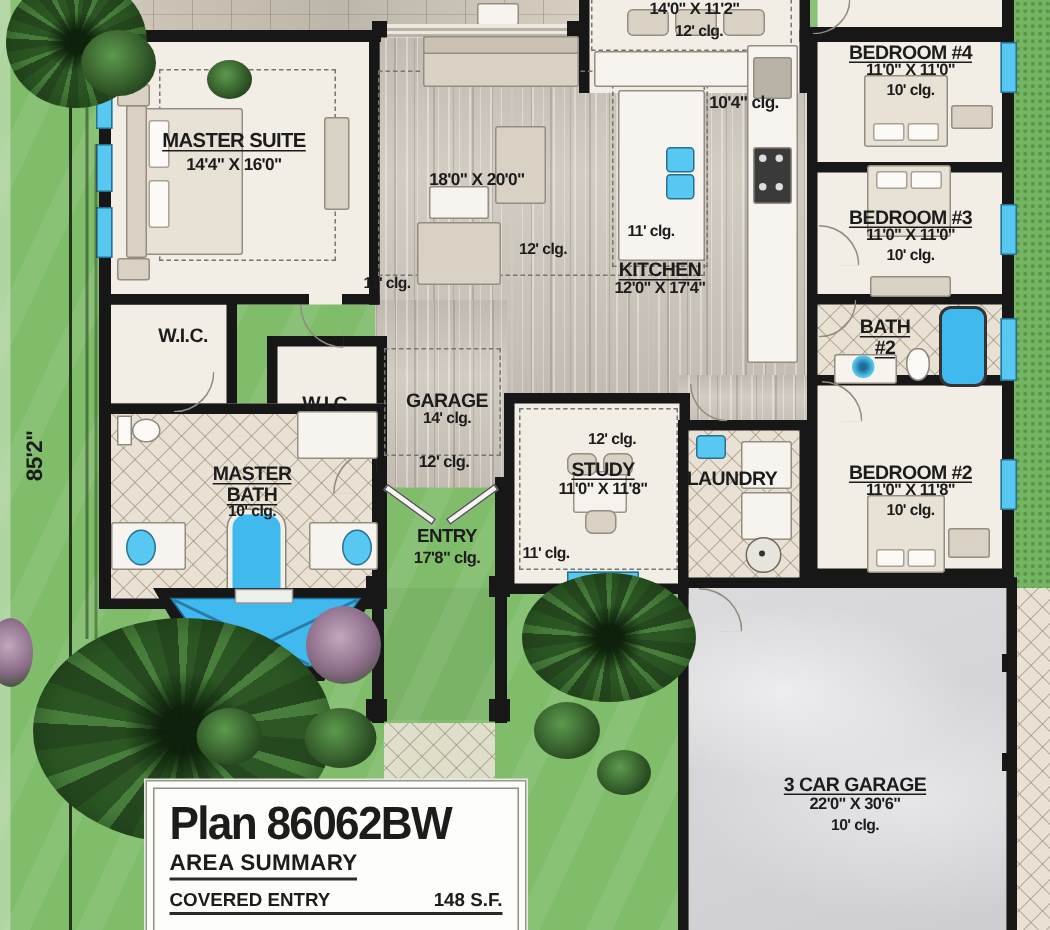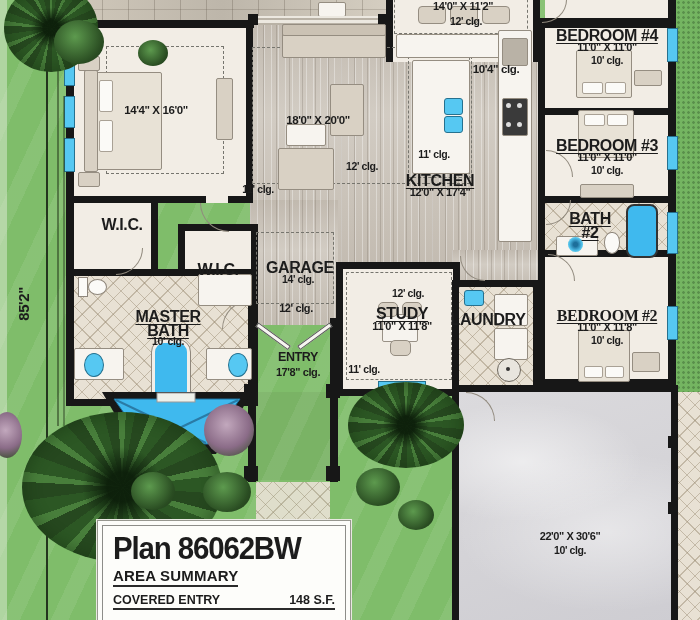--- a/index.html
+++ b/index.html
@@ -38,21 +38,21 @@
   .furn-w{background:#f7f4ef;}
   .pil{position:absolute;background:#fbfaf7;border:1px solid #a9a195;border-radius:2px;}
   .arc{position:absolute;border:1.3px solid #918a7e;}
   .arc-br{border-left:none;border-top:none;border-radius:0 0 100% 0;}
   .arc-bl{border-right:none;border-top:none;border-radius:0 0 0 100%;}
   .arc-tr{border-left:none;border-bottom:none;border-radius:0 100% 0 0;}
   .arc-tl{border-right:none;border-bottom:none;border-radius:100% 0 0 0;}
   .lbl{position:absolute;font-weight:700;text-align:center;line-height:1.06;
     letter-spacing:-0.4px;white-space:nowrap;z-index:30;}
   .u{text-decoration:underline;text-underline-offset:2px;}
-  .nm{font-size:16px;}
+  .nm{font-size:13px;}
   .nm-lg{font-size:13.5px;}
   .dm{font-size:11px;}
   .clg{font-size:10.5px;}
   .palm{position:absolute;border-radius:50%;z-index:25;
     background:
       radial-gradient(circle at 50% 50%,rgba(12,30,10,.95) 0 12%,rgba(12,30,10,0) 32%),
       repeating-conic-gradient(from 10deg,#26481f 0 11deg,#487e3b 11deg 17deg,#2c5724 17deg 28deg);
     box-shadow:inset 0 0 14px 5px rgba(20,45,15,.35);}
   .bush{position:absolute;border-radius:50%;z-index:25;
     background:radial-gradient(circle at 42% 38%,#5d9a4e,#2a4d22 68%,#1d3618 100%);}
@@ -242,20 +242,21 @@
   <div class="bush" style="left:203px;top:472px;width:48px;height:40px;"></div>
   <div class="palm" style="left:348px;top:382px;width:116px;height:86px;"></div>
   <div class="bush" style="left:356px;top:468px;width:44px;height:38px;"></div>
   <div class="bush" style="left:398px;top:500px;width:36px;height:30px;"></div>
 
   <div class="lbl dm" style="left:-6px;top:296px;width:60px;transform:rotate(-90deg);font-size:15px;">85'2"</div>
 
   <div class="lbl dm" style="left:398px;top:1px;width:130px;">14'0" X 11'2"</div>
   <div class="lbl clg" style="left:424px;top:16px;width:84px;">12' clg.</div>
 
+  <div class="lbl nm-lg u" style="left:76px;top:87px;width:160px;">MASTER SUITE</div>
   <div class="lbl dm" style="left:76px;top:104px;width:160px;font-size:11.5px;">14'4" X 16'0"</div>
 
   <div class="lbl dm" style="left:243px;top:114px;width:150px;font-size:11.5px;">18'0" X 20'0"</div>
   <div class="lbl clg" style="left:334px;top:161px;width:56px;">12' clg.</div>
   <div class="lbl clg" style="left:230px;top:184px;width:56px;">11' clg.</div>
 
   <div class="lbl clg" style="left:460px;top:63px;width:72px;font-size:11.5px;">10'4" clg.</div>
   <div class="lbl clg" style="left:406px;top:149px;width:56px;">11' clg.</div>
   <div class="lbl nm u" style="left:405px;top:173px;width:70px;">KITCHEN</div>
   <div class="lbl dm" style="left:400px;top:187px;width:80px;">12'0" X 17'4"</div>
@@ -264,21 +265,21 @@
   <div class="lbl dm" style="left:545px;top:42px;width:124px;">11'0" X 11'0"</div>
   <div class="lbl clg" style="left:545px;top:55px;width:124px;">10' clg.</div>
 
   <div class="lbl nm u" style="left:545px;top:138px;width:124px;">BEDROOM #3</div>
   <div class="lbl dm" style="left:545px;top:152px;width:124px;">11'0" X 11'0"</div>
   <div class="lbl clg" style="left:545px;top:165px;width:124px;">10' clg.</div>
 
   <div class="lbl nm u" style="left:560px;top:211px;width:60px;">BATH</div>
   <div class="lbl nm u" style="left:560px;top:225px;width:60px;">#2</div>
 
-  <div class="lbl nm u" style="left:542px;top:308px;width:130px;font-family:Liberation Serif, serif;">BEDROOM #2</div>
+  <div class="lbl nm u" style="left:542px;top:308px;width:130px;">BEDROOM #2</div>
   <div class="lbl dm" style="left:542px;top:322px;width:130px;">11'0" X 11'8"</div>
   <div class="lbl clg" style="left:542px;top:335px;width:130px;">10' clg.</div>
 
   <div class="lbl nm" style="left:96px;top:217px;width:52px;">W.I.C.</div>
   <div class="lbl nm" style="left:192px;top:262px;width:52px;">W.I.C.</div>
 
   <div class="lbl nm u" style="left:128px;top:309px;width:80px;">MASTER</div>
   <div class="lbl nm u" style="left:128px;top:323px;width:80px;">BATH</div>
   <div class="lbl clg" style="left:128px;top:336px;width:80px;">10' clg.</div>
 
@@ -289,20 +290,21 @@
   <div class="lbl nm" style="left:258px;top:351px;width:80px;font-size:12.5px;">ENTRY</div>
   <div class="lbl clg" style="left:254px;top:367px;width:88px;font-size:11px;">17'8" clg.</div>
 
   <div class="lbl clg" style="left:380px;top:288px;width:56px;">12' clg.</div>
   <div class="lbl nm u" style="left:360px;top:306px;width:84px;">STUDY</div>
   <div class="lbl dm" style="left:358px;top:321px;width:88px;">11'0" X 11'8"</div>
   <div class="lbl clg" style="left:336px;top:364px;width:56px;">11' clg.</div>
 
   <div class="lbl nm" style="left:450px;top:312px;width:76px;">LAUNDRY</div>
 
+  <div class="lbl nm u" style="left:490px;top:516px;width:160px;">3 CAR GARAGE</div>
   <div class="lbl dm" style="left:490px;top:531px;width:160px;">22'0" X 30'6"</div>
   <div class="lbl clg" style="left:490px;top:545px;width:160px;">10' clg.</div>
 
   <div class="title-card">
     <div class="card-inner">
       <div class="card-title">Plan 86062BW</div>
       <div class="card-heading">AREA SUMMARY</div>
       <div class="card-row">
         <span>COVERED ENTRY</span>
         <span>148 S.F.</span>

